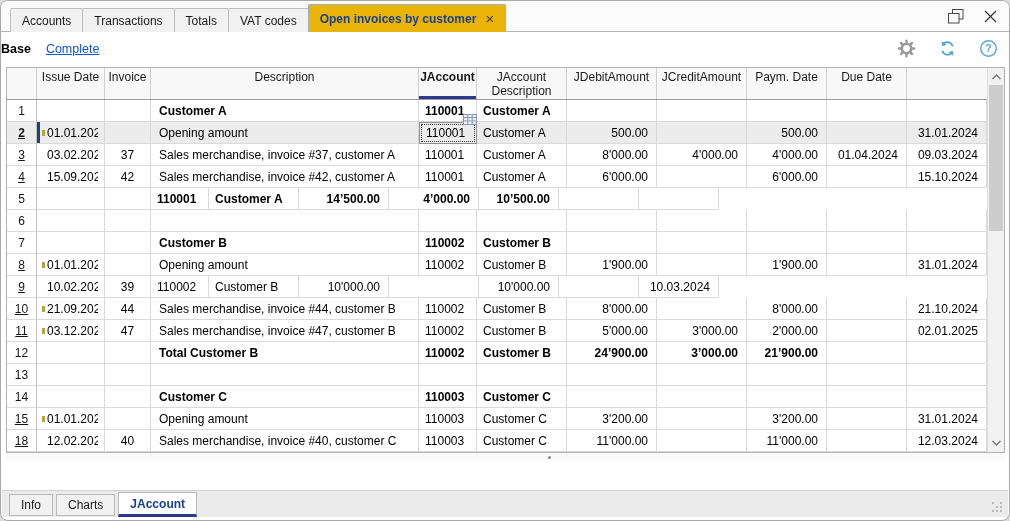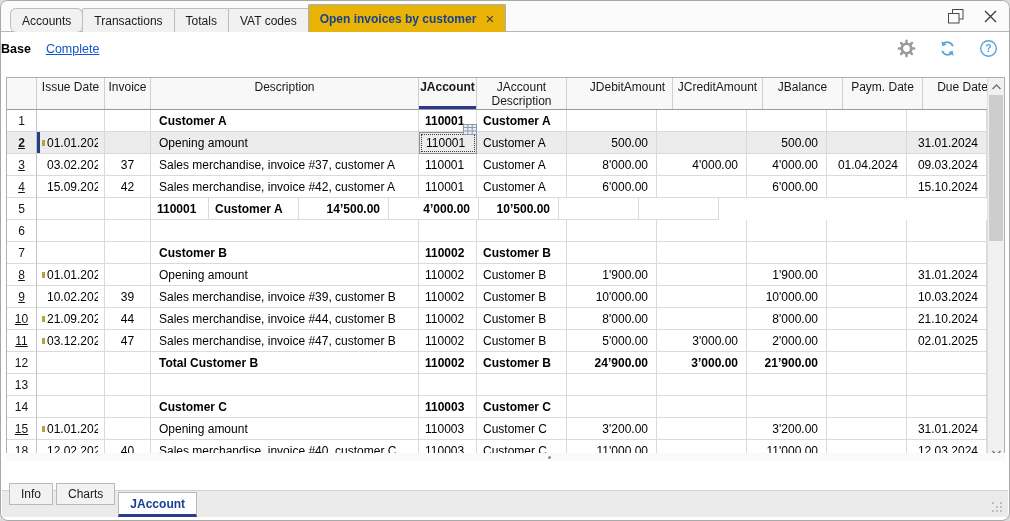--- a/index.html
+++ b/index.html
@@ -18,37 +18,37 @@
   
   .tabbar{position:relative;height:31px;background:#fbfbfb;}
   .tabbar::after{content:"";position:absolute;left:0;right:0;bottom:0;height:1px;background:#b6b6b6;z-index:1;}
   .tabs{position:absolute;left:9px;top:0;display:flex;align-items:flex-end;height:31px;}
   .tab{
     position:relative;display:inline-flex;align-items:center;gap:9px;
     height:24px;padding:0 11px;margin-left:-1px;box-sizing:border-box;
     border:1px solid #bdbdbd;border-bottom:none;border-radius:2px 2px 0 0;
     background:#f1f1f1;font-size:12px;color:#1b1b1b;cursor:default;z-index:2;
   }
-  .tab:first-child{margin-left:0;border-radius:6px;}
+  .tab:first-child{margin-left:0;}
   .tab.active{
     background:#eab308;height:28px;font-weight:bold;color:var(--accent);z-index:3;
     border-color:#9fb0c8;
   }
   .tabclose{font-size:15px;line-height:10px;color:#3a3a3a;font-weight:normal;}
   .win-controls{position:absolute;right:10px;top:7px;display:flex;gap:16px;align-items:center;z-index:5;}
   .win-controls .wbtn{display:inline-flex;align-items:center;justify-content:center;width:18px;height:16px;}
   
   .toolbar{position:relative;height:33px;display:flex;align-items:center;background:#fff;}
   .base-label{font-weight:bold;font-size:12.5px;color:#000;}
   .complete-link{margin-left:15px;font-size:12.5px;color:var(--link);text-decoration:underline;cursor:pointer;}
   .toolbar-icons{position:absolute;right:11px;top:0;height:100%;display:flex;align-items:center;gap:21px;}
   .ticon{display:inline-flex;align-items:center;justify-content:center;width:20px;height:20px;cursor:pointer;}
   
   .grid-wrap{
-    position:absolute;left:5px;top:76px;width:999px;height:386px;
+    position:absolute;left:5px;top:66px;width:999px;height:386px;
     border:1px solid #b0b0b0;box-sizing:border-box;background:#fff;
   }
   .ghead{display:flex;height:32px;background:#f8f8f8;border-bottom:1px solid #9b9b9b;box-sizing:border-box;}
   .hcell{
     box-sizing:border-box;border-right:1px solid #cfcfcf;
     display:flex;align-items:flex-start;justify-content:center;
     padding-top:2px;font-size:12px;line-height:14px;color:#1a1a1a;
     text-align:center;white-space:pre-line;position:relative;overflow:hidden;
   }
   .hcell.sel{font-weight:bold;}
@@ -68,21 +68,21 @@
   .trow.selected .c-num span{font-weight:bold;}
   .c-issue{width:68px;padding-left:10px;}
   .c-issue .clip{display:block;width:56px;overflow:hidden;white-space:nowrap;}
   .c-invoice{width:46px;justify-content:center;}
   .c-desc{width:268px;padding:0 8px;}
   .c-jacc{width:58px;}
   .c-jaccdesc{width:90px;}
   .c-debit,.c-credit{width:90px;justify-content:flex-end;padding-right:8px;}
   .c-balance,.c-paym,.c-due{width:80px;justify-content:flex-end;padding-right:8px;}
   .h-num{width:30px;}.h-issue{width:68px;}.h-invoice{width:46px;}.h-desc{width:268px;}
-  .h-jacc{width:58px;}.h-jaccdesc{width:90px;}.h-debit{width:90px;margin-left:16px;}.h-credit{width:90px;}
+  .h-jacc{width:58px;}.h-jaccdesc{width:90px;}.h-debit{width:90px;}.h-credit{width:90px;}
   .h-balance{width:80px;}.h-paym{width:80px;}.h-due{width:80px;}
   .trow.selected .c-issue::before{
     content:"";position:absolute;left:0;top:0;bottom:0;width:3px;background:var(--selection_bar);
   }
   .trow.marker .c-issue::after{
     content:"";position:absolute;left:5px;top:8px;width:3px;height:6px;background:var(--marker);
   }
   .cell.focused{
     background:#fff;border:1px solid #8f8f8f;
     outline:1px dotted #3c3c3c;outline-offset:-3px;
@@ -98,21 +98,21 @@
   
   .splitter{position:absolute;left:5px;top:452px;width:999px;height:8px;background:#fafafa;cursor:row-resize;}
   .splitter .dot{position:absolute;left:542px;top:3px;width:3px;height:3px;border-radius:50%;background:#8a8a8a;}
   .messages-panel{position:absolute;left:1px;right:1px;top:460px;height:29px;background:#ffffff;}
   .btabbar{
     position:absolute;left:1px;right:1px;bottom:3px;height:27px;
     background:#ebebeb;border-top:1px solid #d2d2d2;box-sizing:border-box;
     display:flex;align-items:flex-end;padding-left:7px;
   }
   .btab{
-    height:22px;box-sizing:border-box;margin-right:3px;margin-bottom:12px;
+    height:22px;box-sizing:border-box;margin-right:3px;margin-bottom:1px;
     border:1px solid #b9b9b9;background:#f2f2f2;
     display:flex;align-items:center;padding:0 11px;font-size:12px;color:#1b1b1b;cursor:default;
   }
   .btab.active{
     height:25px;margin-bottom:0;background:#ffffff;
     font-weight:bold;color:var(--accent);
     border-bottom:3px solid var(--header_underline);
   }
   .resize-grip{position:absolute;right:5px;bottom:6px;width:12px;height:12px;}
   .resize-grip i{
@@ -203,21 +203,20 @@
     <div class="ghead" id="ghead">
         <div class="hcell h-num"></div>
         <div class="hcell h-issue">Issue Date</div>
         <div class="hcell h-invoice">Invoice</div>
         <div class="hcell h-desc">Description</div>
         <div class="hcell h-jacc sel">JAccount</div>
         <div class="hcell h-jaccdesc">JAccount
 Description</div>
         <div class="hcell h-debit">JDebitAmount</div>
         <div class="hcell h-credit">JCreditAmount</div>
-        <div class="hcell h-balance">JBalance</div>
         <div class="hcell h-paym">Paym. Date</div>
         <div class="hcell h-due">Due Date</div>
       </div>
     <div class="gbody" id="gbody">
         <div class="trow bold">
           <div class="cell c-num">
             <span>1</span>
           </div>
           <div class="cell c-issue"></div>
           <div class="cell c-invoice"></div>
@@ -346,21 +345,20 @@
           <div class="cell c-due">31.01.2024</div>
         </div>
         <div class="trow">
           <div class="cell c-num">
             <span class="rlink">9</span>
           </div>
           <div class="cell c-issue">
             <span class="clip">10.02.2024</span>
           </div>
           <div class="cell c-invoice">39</div>
-          <div class="cell c-desc">Sales merchandise, invoice #39, customer B</div>
           <div class="cell c-jacc">110002</div>
           <div class="cell c-jaccdesc">Customer B</div>
           <div class="cell c-debit">10'000.00</div>
           <div class="cell c-credit"></div>
           <div class="cell c-balance">10'000.00</div>
           <div class="cell c-paym"></div>
           <div class="cell c-due">10.03.2024</div>
         </div>
         <div class="trow marker">
           <div class="cell c-num">

